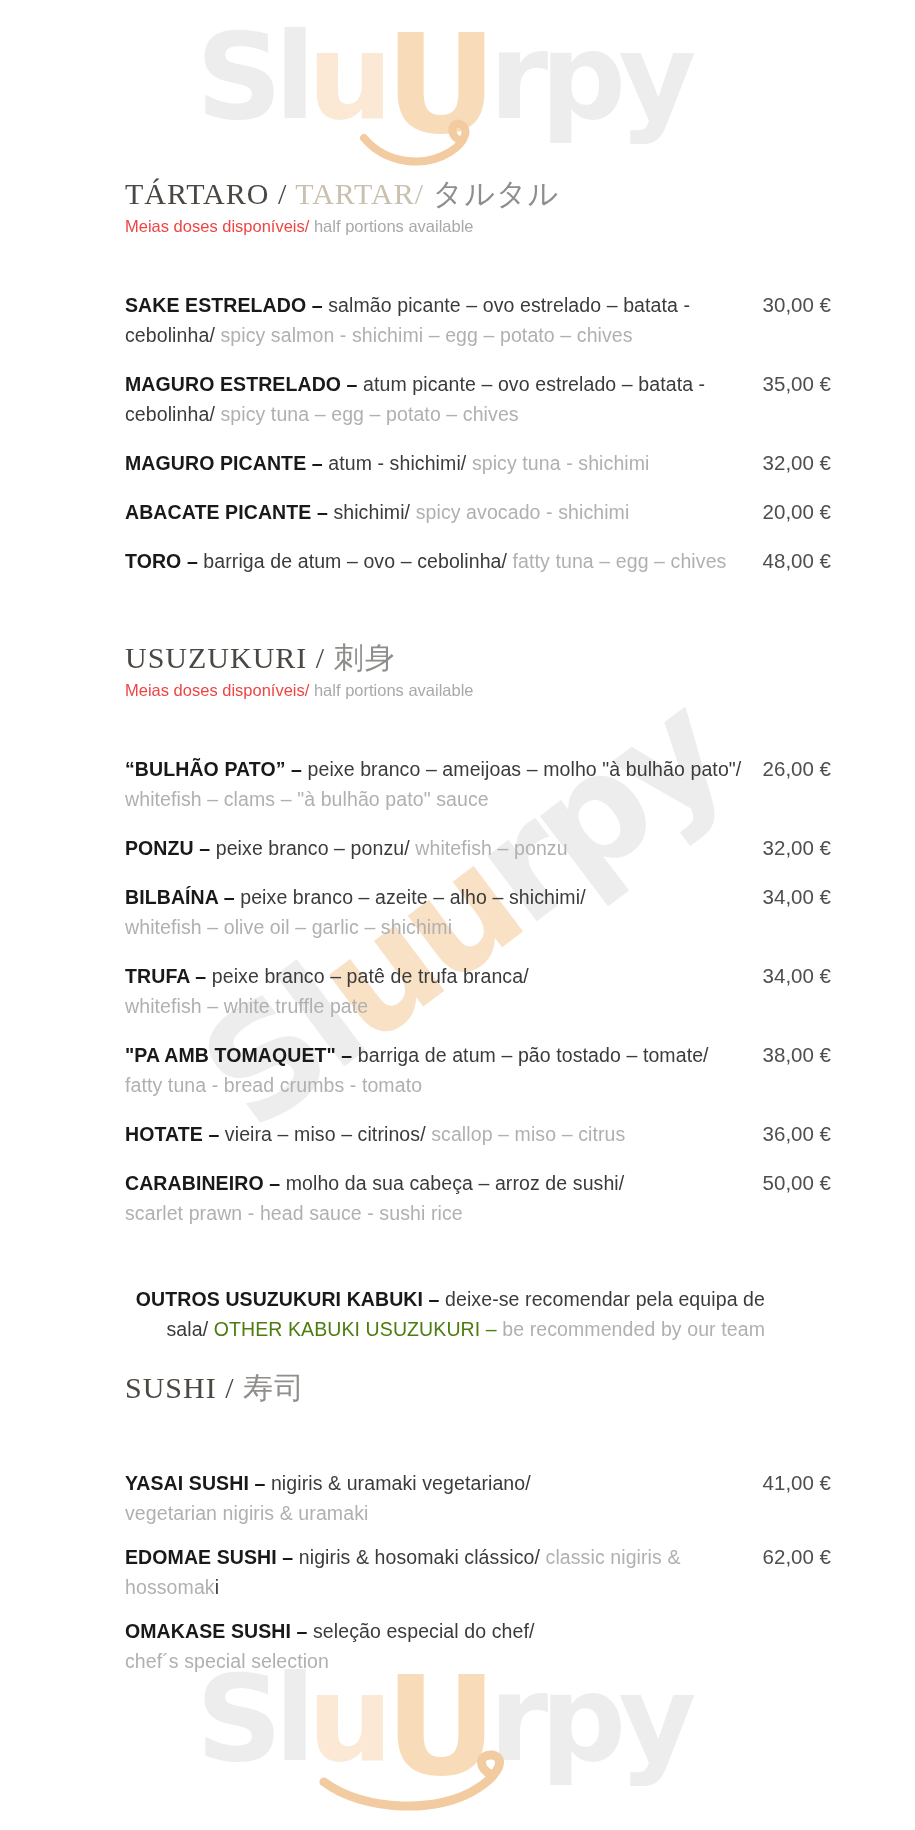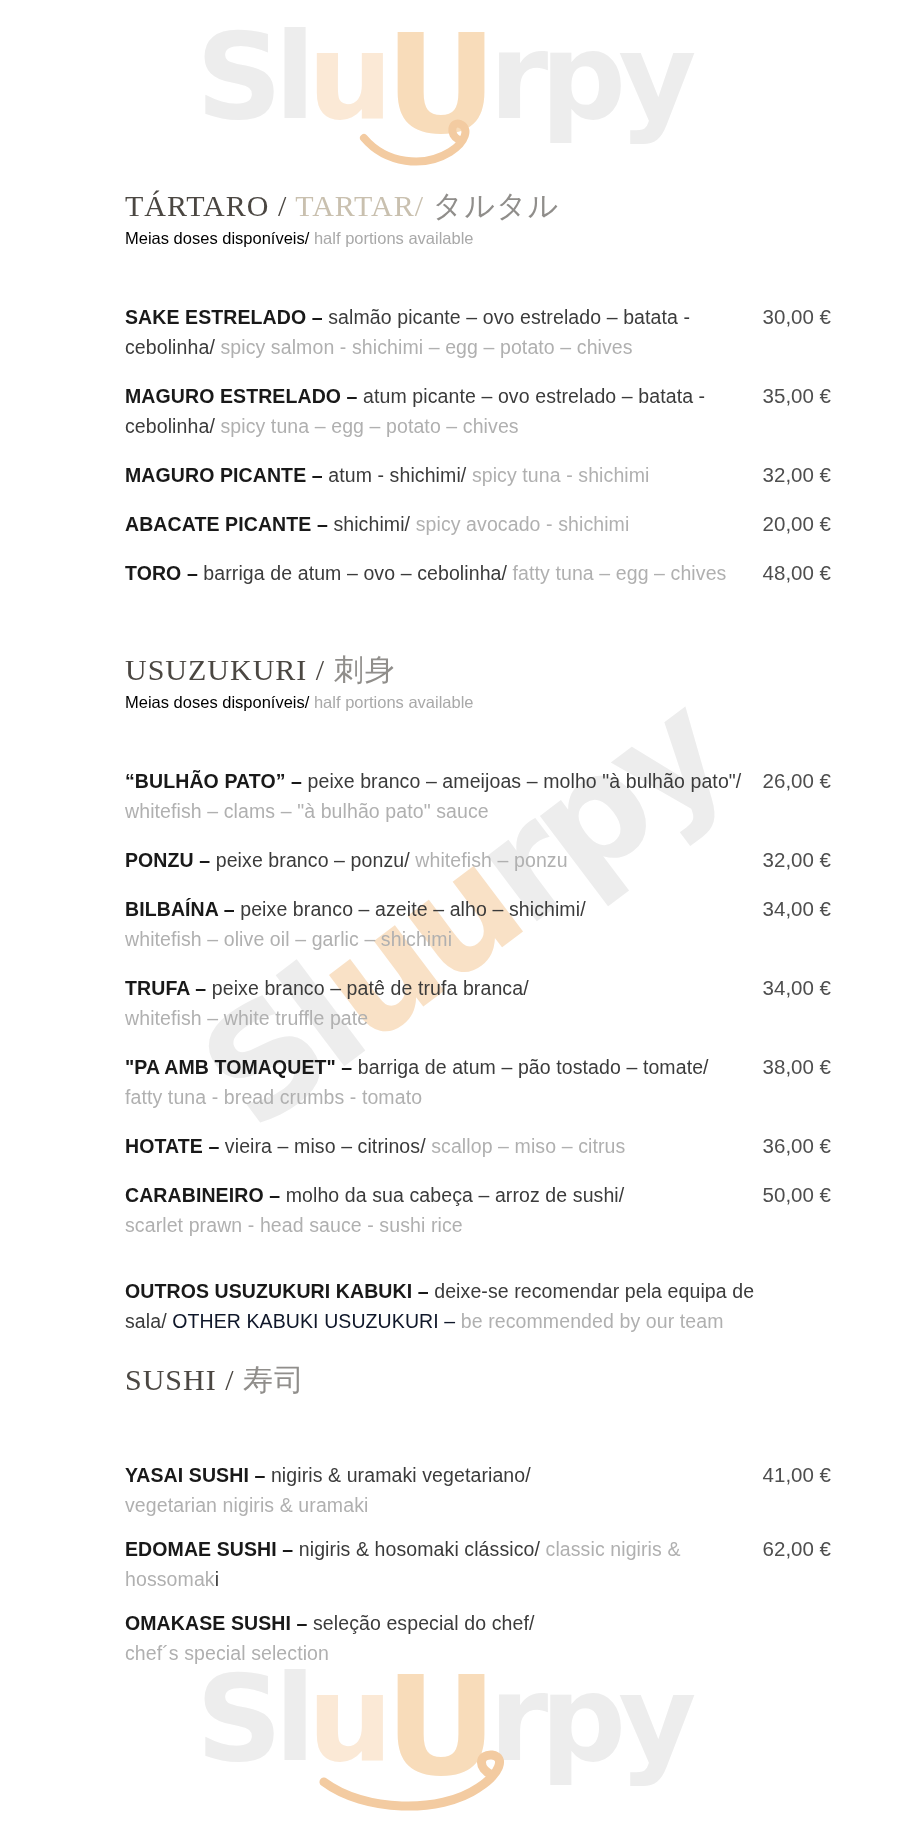--- a/index.html
+++ b/index.html
@@ -19,49 +19,49 @@
   .wm-mid{left:163px;top:838px;font-size:150px;transform:rotate(-37deg);}
   .wm .wm-gray{color:#ededed;}
   .wm .wm-u{color:#fbe9d6;}
   .wm .wm-U{color:#f8dcba;font-size:1.15em;vertical-align:-14px;}
   .wm .wm-uu{color:#f9e1c6;}
   .swirl{position:absolute;z-index:1;}
   .swirl-top{left:358px;top:110px;}
   .swirl-bottom{left:316px;top:1748px;}
   
   .menu{
-    position:absolute;left:125px;top:188px;width:706px;z-index:2;
+    position:absolute;left:125px;top:176px;width:706px;z-index:2;
   }
   .menu-section{display:block;}
   .menu-section + .menu-section{margin-top:64px;}
   .menu-section.sec-sushi{margin-top:26px;}
   .section-heading{
     font-family:"Liberation Serif","DejaVu Serif",serif;
     font-size:30px;letter-spacing:1px;line-height:1.2;margin:0;font-weight:400;
   }
   .h-pt{color:#4b4742;}
   .h-en{color:#c9c0af;}
   .h-jp{color:#908e8b;}
   .section-subtitle{font-size:16.5px;line-height:20px;margin-top:4px;}
-  .sub-pt{color:#000000;}
+  .sub-pt{color:#ef4444;}
   .sub-en{color:#a9a9a9;}
   .section-items{margin-top:54px;}
   .sec-sushi .section-items{margin-top:62px;}
   .menu-item{display:flex;align-items:flex-start;margin-bottom:19px;}
   .sec-sushi .menu-item{margin-bottom:14px;}
-  .sec-usuzukuri .menu-item:last-child{margin-top:36px;}
+  .sec-usuzukuri .menu-item:last-child{margin-top:56px;text-align:right;}
   .item-text{width:640px;font-size:19.5px;line-height:30px;letter-spacing:0.1px;}
   .item-price{
     margin-left:auto;font-family:Liberation Sans, sans-serif;
     font-size:20.5px;color:#4e4e4e;line-height:30px;white-space:nowrap;
   }
   .seg-b{font-weight:700;color:#191919;}
   .seg-d{color:#3b3b3b;}
   .seg-g{color:#b0b0b0;}
-  .seg-m{color:#0f172a;}
+  .seg-m{color:#4d7c0f;}
 </style>
 </head>
 <body>
 
 <div class="wm wm-top">
   <span class="wm-gray">Sl</span><span class="wm-u">u</span><span class="wm-U">U</span><span class="wm-gray">rpy</span>
 </div>
 <svg class="swirl swirl-top" width="120" height="64" viewBox="0 0 120 64">
   <path d="M6,28 C28,54 66,58 92,42 C108,32 112,18 102,14 C94,11 90,24 101,30" fill="none" stroke="#f3cba1" stroke-width="8" stroke-linecap="round"></path>
 </svg>

